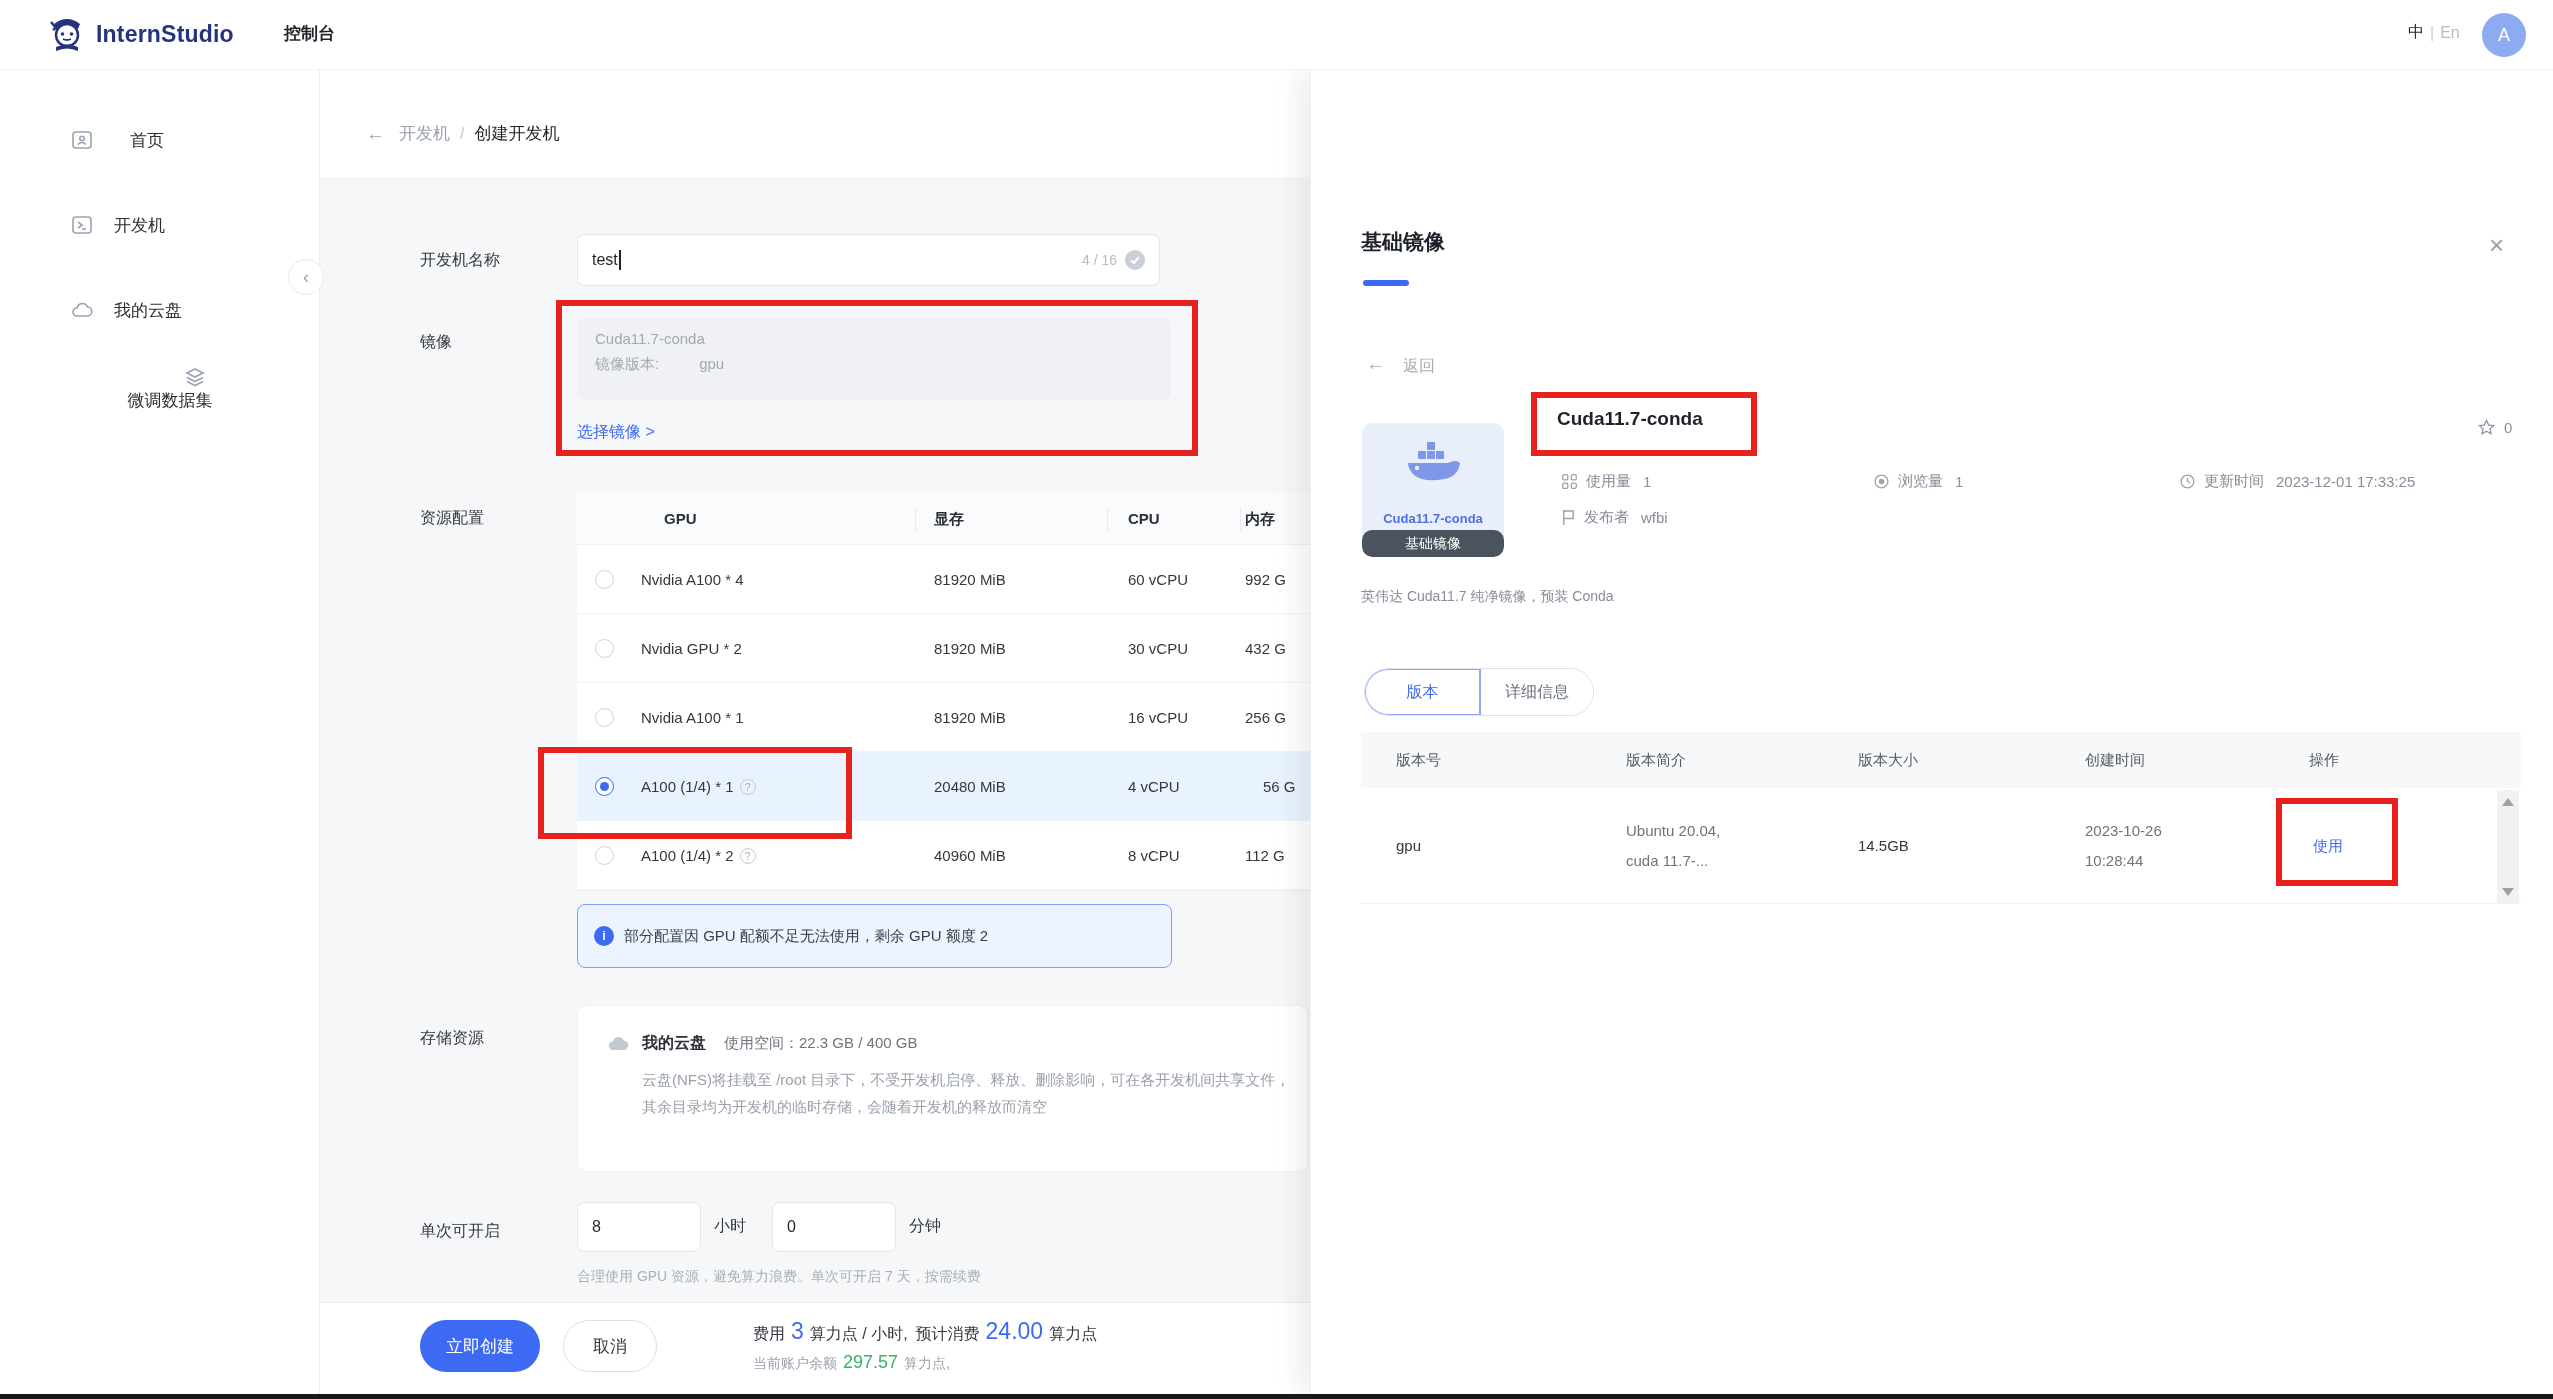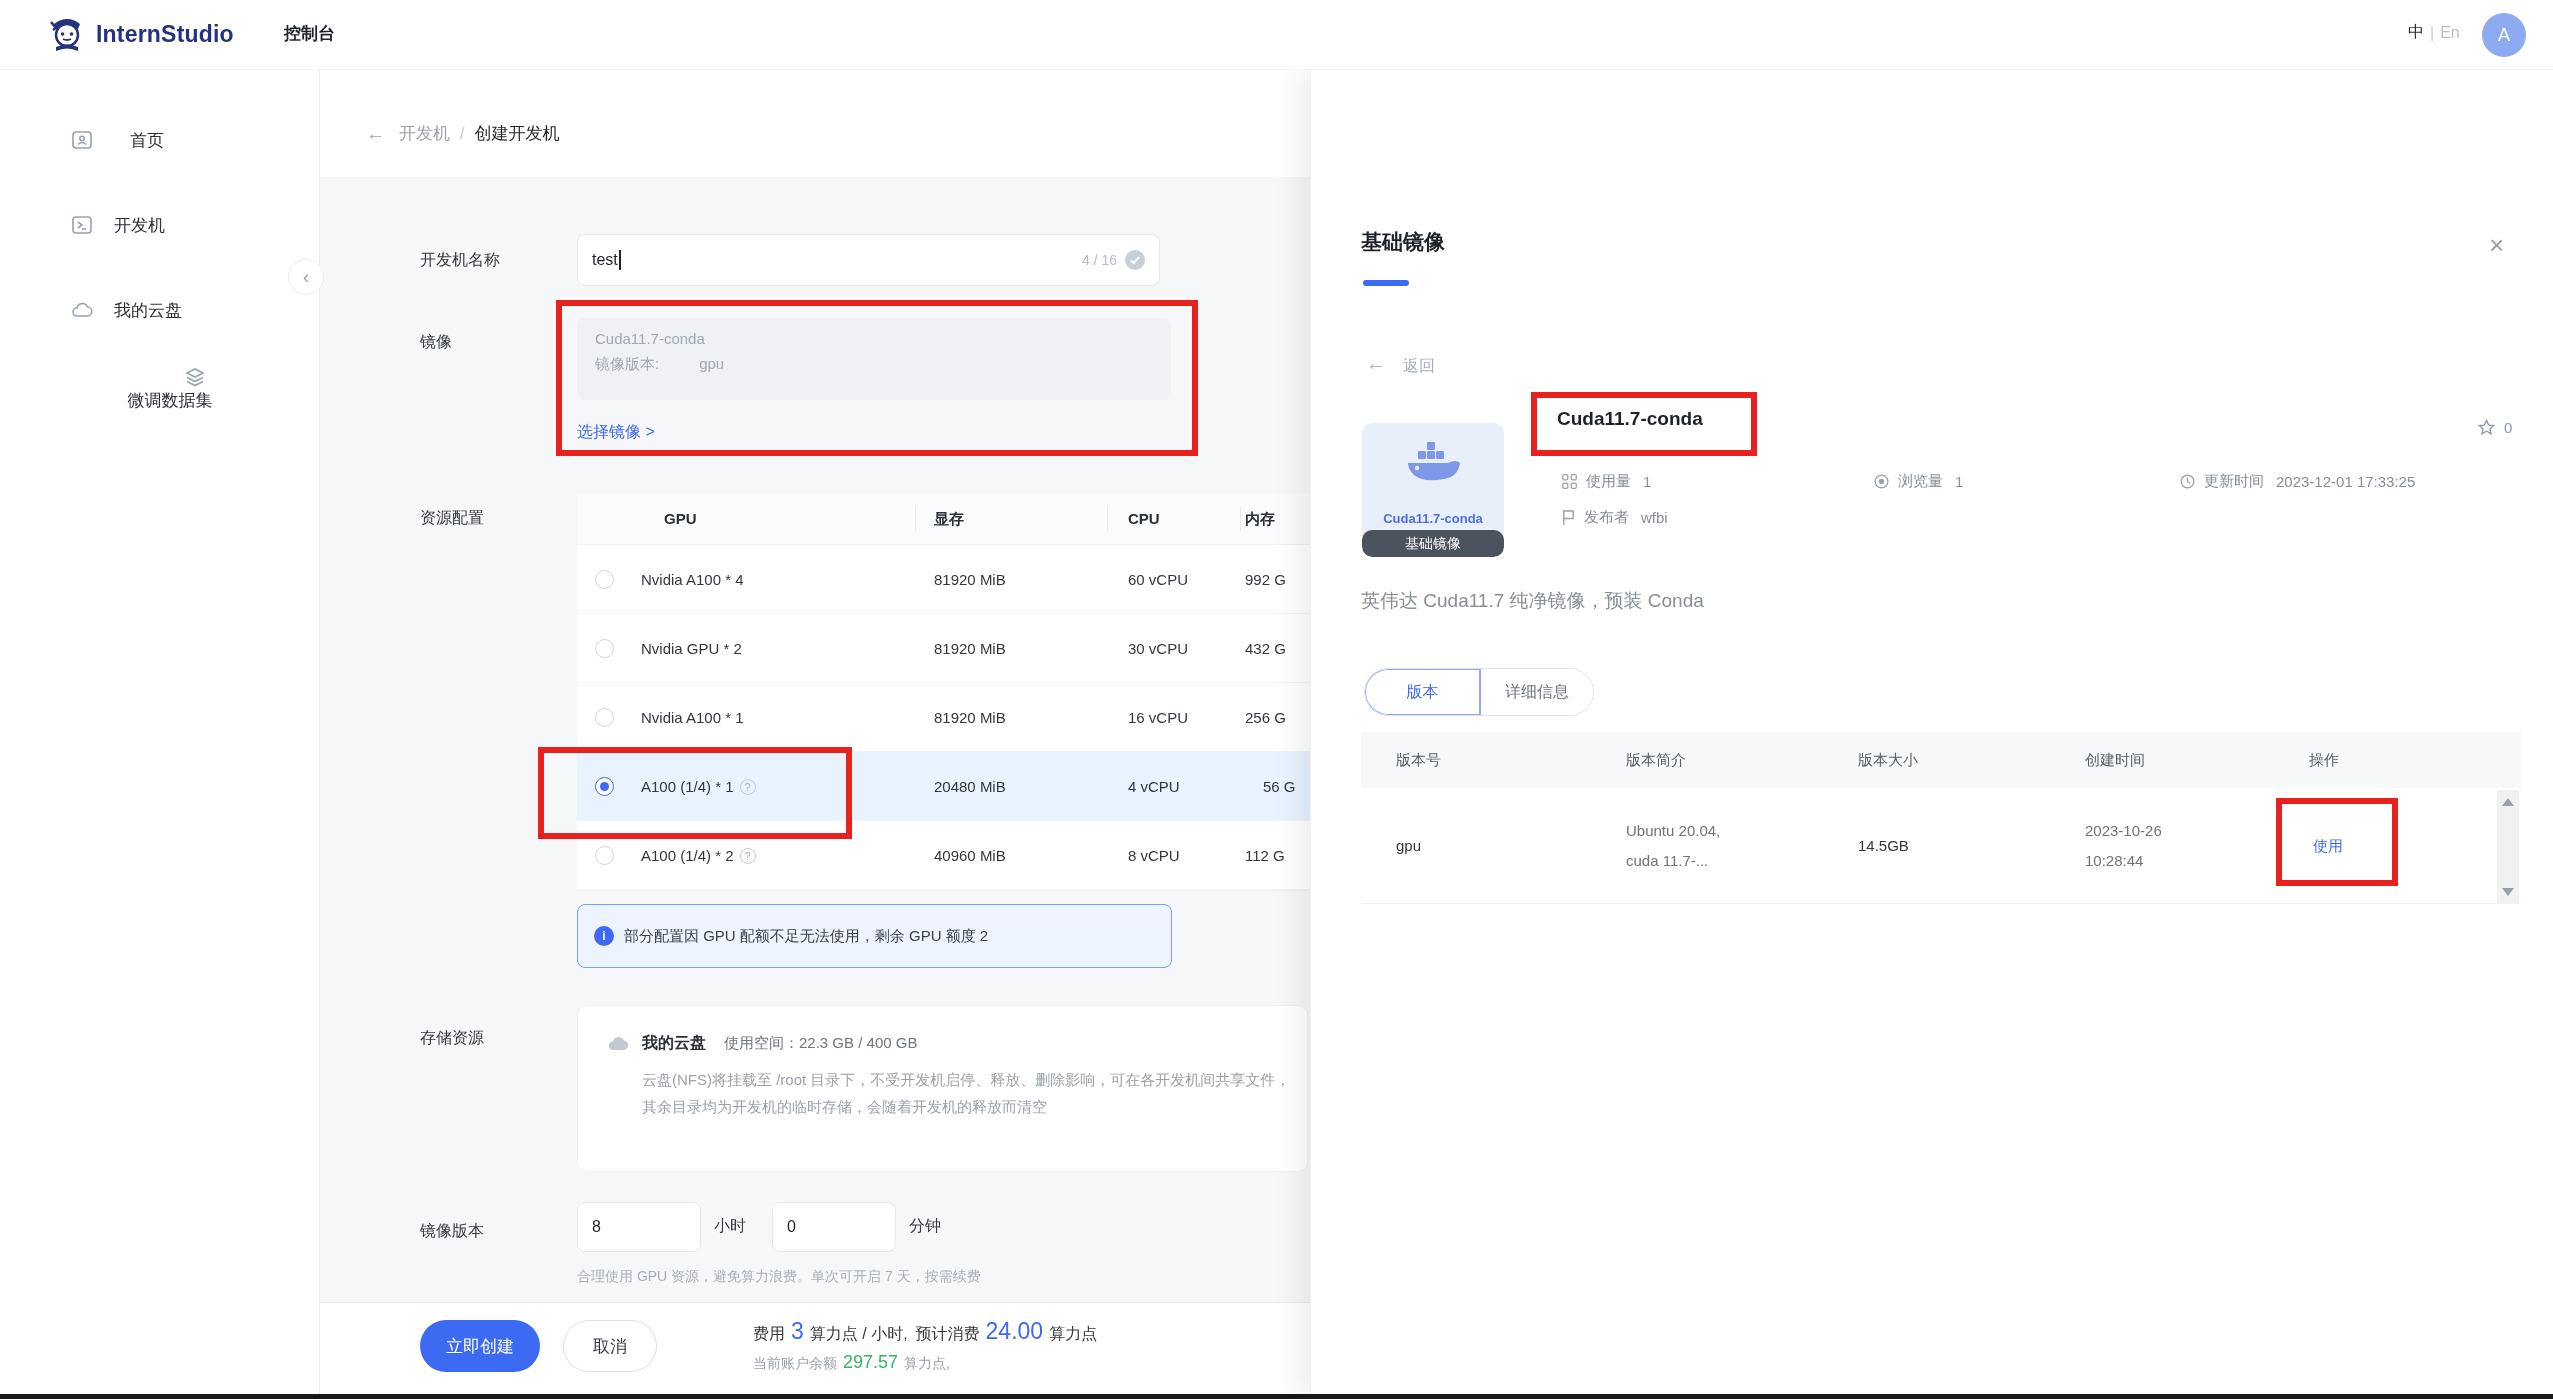--- a/index.html
+++ b/index.html
@@ -76,21 +76,21 @@
   .d-back-arrow{left:55px;top:282px;font-size:20px;color:#a6adb8;cursor:pointer;}
   .d-back{left:92px;top:286px;font-size:16px;color:#a6adb8;cursor:pointer;}
   .d-card{left:51px;top:353px;width:142px;height:134px;background:#e9eefb;border-radius:10px;overflow:hidden;}
   .d-card-name{position:absolute;left:0;top:88px;width:100%;text-align:center;font-size:13px;color:#4d6fe3;font-weight:600;}
   .d-badge{position:absolute;left:0;bottom:0;width:100%;height:27px;background:#4b545e;color:#fff;font-size:14px;display:flex;align-items:center;justify-content:center;border-radius:10px 10px 10px 10px;}
   .d-img-title{left:246px;top:338px;font-size:19px;font-weight:700;color:#1d2129;}
   .d-star{left:1166px;top:348px;display:flex;align-items:center;color:#8a94a6;font-size:15px;}
   .stat{display:flex;align-items:center;color:#878e99;font-size:15px;white-space:nowrap;}
   .stat .v{margin-left:12px;color:#878e99;}
   .stat svg{margin-right:8px;}
-  .d-desc{left:50px;top:518px;font-size:19px;color:#878e99;}
+  .d-desc{left:50px;top:518px;font-size:14px;color:#878e99;}
   .tabs{left:53px;top:598px;display:inline-flex;height:48px;border-radius:25px;overflow:hidden;border:1px solid #dfe2e8;}
   .tab{display:flex;align-items:center;justify-content:center;font-size:16px;cursor:pointer;background:#fff;}
   .tab.active{width:116px;color:#3d6af2;border-right:1px solid #8fa8f7;box-shadow:inset 0 0 0 1px #8fa8f7;border-radius:25px 0 0 25px;text-align:right;}
   .tab.idle{width:112px;color:#6b7280;}
   .vhead{left:50px;top:662px;width:1160px;height:56px;background:#f7f8fa;}
   .vhead .h{position:absolute;top:0;line-height:56px;font-size:15px;color:#565d66;}
   .vrow{left:50px;top:718px;width:1160px;height:116px;background:#fff;border-bottom:1px solid #f0f1f3;}
   .vrow .c1{position:absolute;line-height:116px;font-size:15px;color:#33383f;top:0;}
   .vrow .two{position:absolute;font-size:15px;color:#737373;line-height:22px;}
   .v-action{position:absolute;left:952px;top:0;line-height:116px;font-size:15px;color:#3d6af2;cursor:pointer;}
@@ -261,21 +261,21 @@
         <svg width="24" height="22" viewBox="0 0 24 22" fill="#c3c9d2">
           <path d="M7 18 a4.2 4.2 0 0 1 0-8.4 a5.6 5.6 0 0 1 10.8-1 a4.6 4.6 0 0 1-.6 9.4 Z"></path>
         </svg>
       </span>
       <span class="store-title">我的云盘</span>
       <span class="store-usage">使用空间：22.3 GB / 400 GB</span>
     </div>
     <div class="store-desc">云盘(NFS)将挂载至 /root 目录下，不受开发机启停、释放、删除影响，可在各开发机间共享文件，其余目录均为开发机的临时存储，会随着开发机的释放而清空</div>
   </div>
 
-  <div class="ab f-label" style="left:420px;top:1221px;">镜像版本</div>
+  <div class="ab f-label" style="left:420px;top:1221px;">单次可开启</div>
   <div class="ab rt-input" style="left:577px;">8</div>
   <div class="ab rt-unit" style="left:714px;">小时</div>
   <div class="ab rt-input" style="left:772px;">0</div>
   <div class="ab rt-unit" style="left:909px;">分钟</div>
   <div class="ab rt-hint">合理使用 GPU 资源，避免算力浪费。单次可开启 7 天，按需续费</div>
 
   <div class="ab footbar"></div>
   <div class="ab btn-create">立即创建</div>
   <div class="ab btn-cancel">取消</div>
   <div class="ab cost1">

